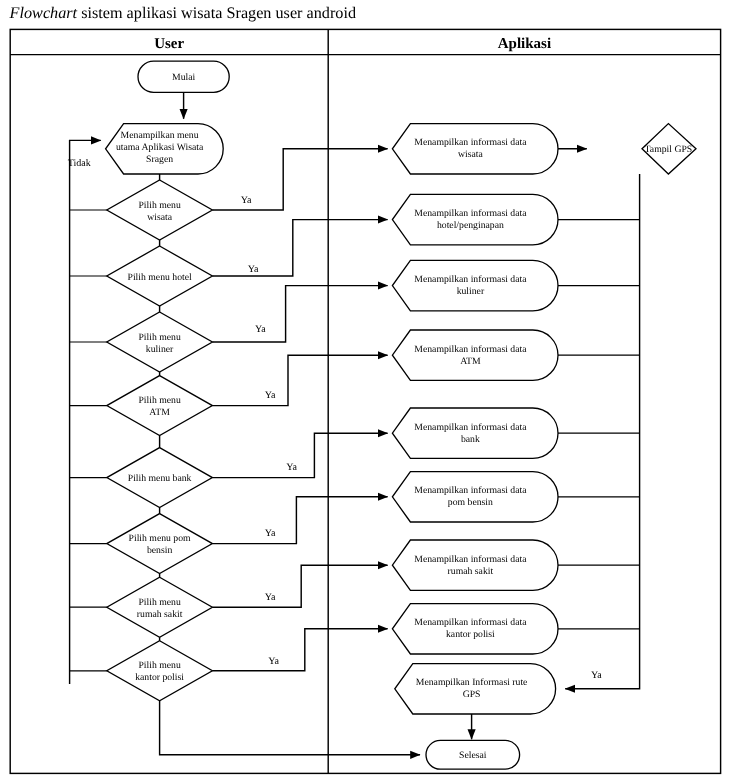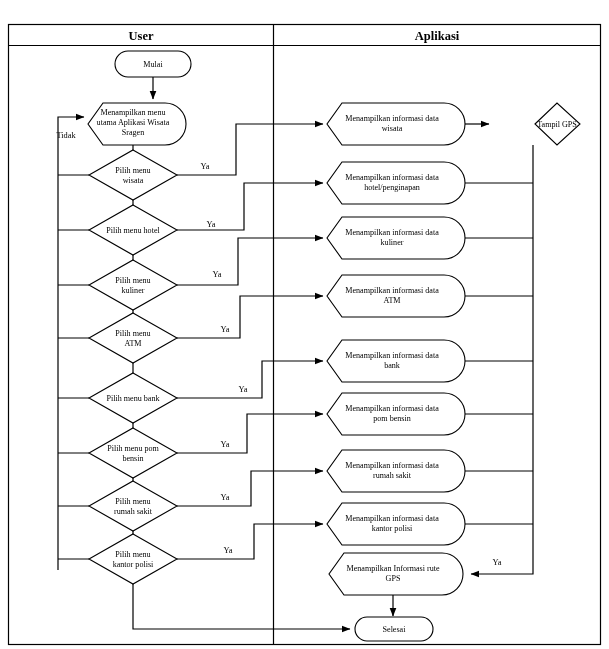--- a/index.html
+++ b/index.html
@@ -14,20 +14,21 @@
   .lnthin{stroke:#000000;stroke-width:1.0;fill:none;}
   .hdr{font-family:"Liberation Serif",serif;font-size:12.5px;font-weight:bold;text-anchor:middle;}
   .nd{font-family:"Liberation Serif",serif;font-size:8.1px;text-anchor:middle;}
   .lbl{font-family:"Liberation Serif",serif;font-size:8.4px;text-anchor:middle;}
 </style>
 </head>
 <body>
 
 <div id="root">
 
+  <div class="caption"><span class="ital">Flowchart</span><span> sistem aplikasi wisata Sragen user android</span></div>
 
   <svg viewBox="0 0 609 649" xmlns="http://www.w3.org/2000/svg">
     <defs>
       <marker id="ah" markerWidth="9" markerHeight="9" refX="8.2" refY="4" orient="auto" markerUnits="userSpaceOnUse">
         <path d="M0,0.6 L8.6,4 L0,7.4 Z" fill="#000"></path>
       </marker>
     </defs>
 
     <rect class="tbl" x="8.5" y="24.5" width="592" height="620"></rect>
     <line class="tbl" x1="8.5" y1="45.5" x2="600.5" y2="45.5"></line>

